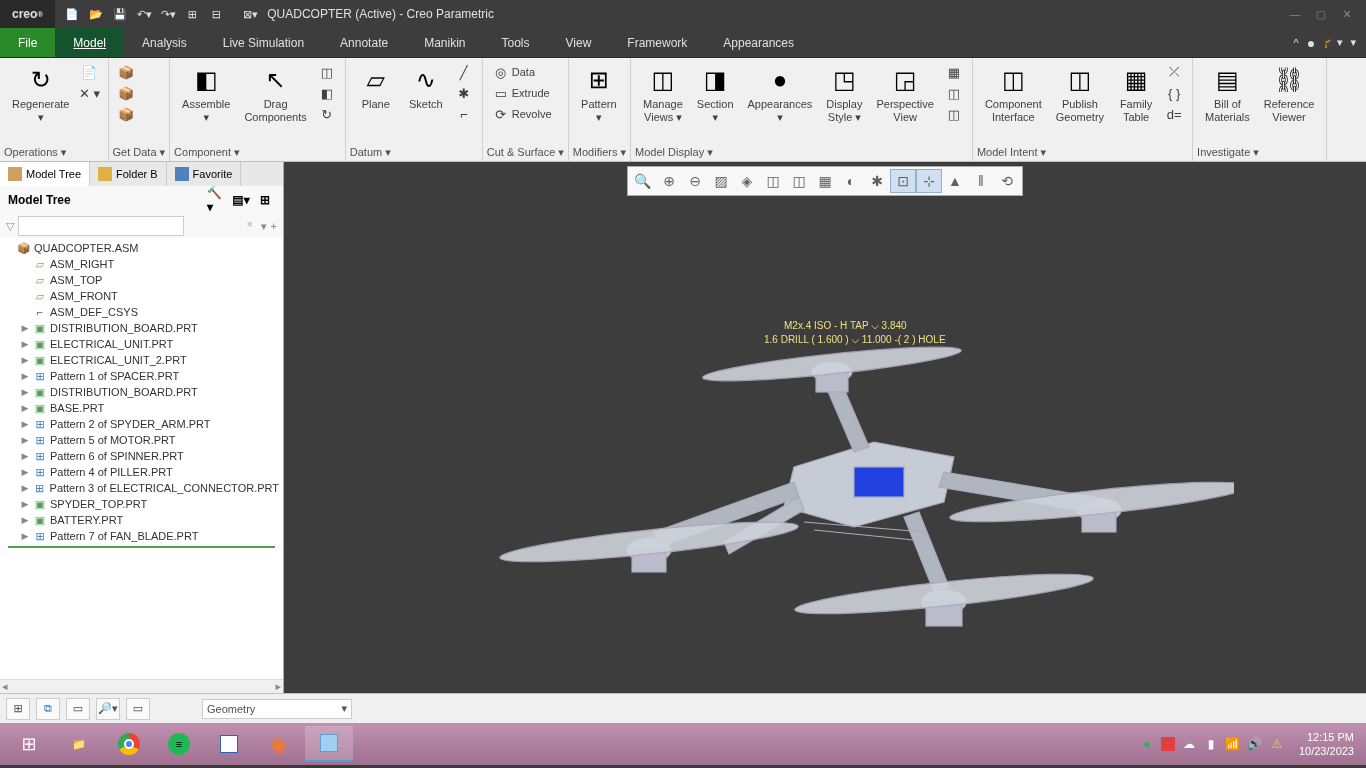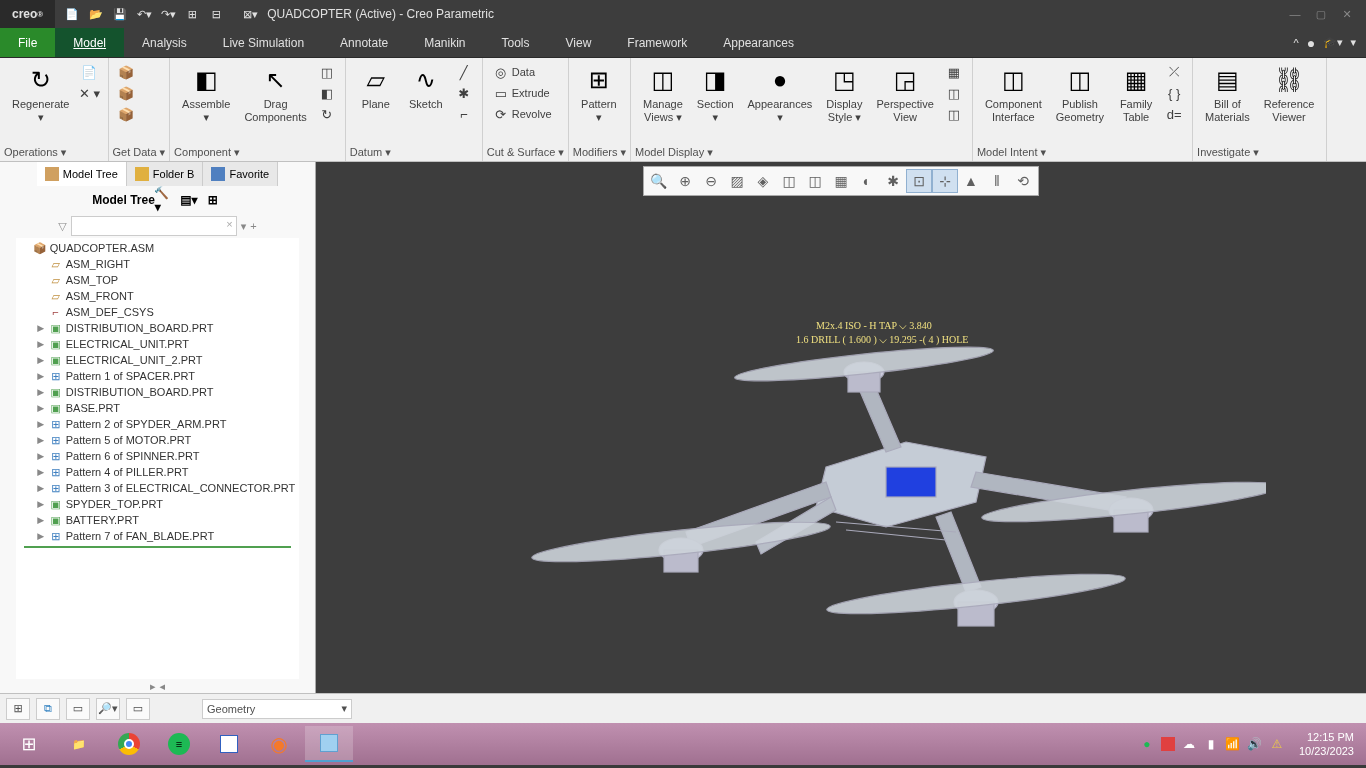--- a/index.html
+++ b/index.html
@@ -29,21 +29,21 @@
 .group-label { font-size: 11px; color: #505050; padding: 2px 0; white-space: nowrap; }
 .rb-big { display: flex; flex-direction: column; align-items: center; justify-content: center; padding: 2px 6px; cursor: pointer; text-align: center; min-width: 48px; }
 .rb-big .icon { width: 32px; height: 32px; display: flex; align-items: center; justify-content: center; font-size: 24px; margin-bottom: 2px; }
 .rb-big .lbl { font-size: 11px; line-height: 1.2; color: #404040; white-space: pre-line; }
 .rb-col { display: flex; flex-direction: column; gap: 1px; }
 .rb-sm { display: flex; align-items: center; gap: 3px; padding: 2px 4px; cursor: pointer; font-size: 11px; color: #404040; white-space: nowrap; }
 .rb-sm .icon { width: 16px; height: 16px; display: flex; align-items: center; justify-content: center; font-size: 13px; }
 
 
 .content { height: 531px; display: flex; background: #3a3a3a; }
-.sidebar { width: 316px; background: #f8f8f8; display: flex; flex-direction: column; border-right: 1px solid #aaa; align-items: center; }
+.sidebar { width: 284px; background: #f8f8f8; display: flex; flex-direction: column; border-right: 1px solid #aaa; }
 .panel-tabs { height: 24px; display: flex; background: #e8e8e8; }
 .panel-tab { padding: 0 8px; display: flex; align-items: center; gap: 4px; cursor: pointer; font-size: 11px; border-right: 1px solid #ccc; overflow: hidden; white-space: nowrap; }
 .panel-tab.active { background: #fff; }
 .panel-tab .ic { width: 14px; height: 14px; background: #d0a060; }
 .panel-header { padding: 4px 8px; display: flex; align-items: center; justify-content: space-between; font-weight: bold; font-size: 12px; }
 .panel-header .tools { display: flex; gap: 4px; }
 .panel-header .tbtn { width: 20px; height: 20px; cursor: pointer; display: flex; align-items: center; justify-content: center; }
 .panel-filter { padding: 2px 6px; display: flex; align-items: center; gap: 4px; }
 .panel-filter input { flex: 1; border: 1px solid #ccc; padding: 2px 18px 2px 4px; height: 20px; font-size: 11px; }
 .tree { flex: 1; overflow: auto; padding: 2px 0; background: #fff; }
@@ -52,21 +52,21 @@
 .tree-item .tic { width: 14px; height: 14px; display: flex; align-items: center; justify-content: center; font-size: 11px; }
 .tree-separator { height: 2px; background: #50a050; margin: 2px 8px; }
 .tree-scroll { height: 14px; background: #f0f0f0; border-top: 1px solid #ddd; position: relative; }
 
 
 .viewport { flex: 1; background: #3d3d3d; position: relative; }
 .view-toolbar { position: absolute; top: 4px; left: 50%; transform: translateX(-50%); background: #f8f8f8; border: 1px solid #aaa; display: flex; padding: 2px; gap: 0; }
 .vt-btn { width: 26px; height: 24px; display: flex; align-items: center; justify-content: center; cursor: pointer; font-size: 14px; color: #606060; border: 1px solid transparent; }
 .vt-btn.active { background: #d0e0f0; border-color: #90b0d0; }
 .drone-sketch { position: absolute; top: 110px; left: 170px; width: 780px; height: 380px; }
-.annotation { position: absolute; color: #f0e080; font-size: 10px; font-family: Liberation Serif, serif; white-space: nowrap; }
+.annotation { position: absolute; color: #f0e080; font-size: 10px; font-family: Liberation Sans, sans-serif; white-space: nowrap; }
 
 
 .statusbar { height: 30px; background: #f0f0f0; border-top: 1px solid #c0c0c0; display: flex; align-items: center; padding: 0 6px; gap: 6px; color: #505050; }
 .sb-btn { width: 24px; height: 22px; display: flex; align-items: center; justify-content: center; cursor: pointer; border: 1px solid #ccc; background: #fafafa; }
 .sb-msg { flex: 1; padding-left: 8px; }
 .sb-select { width: 150px; height: 20px; border: 1px solid #ccc; background: #fff; padding: 0 4px; font-size: 11px; display: flex; align-items: center; justify-content: space-between; cursor: pointer; }
 
 
 .taskbar { height: 42px; background: linear-gradient(#c090b0, #a07090); display: flex; align-items: center; padding: 0 4px; }
 .task-btn { width: 48px; height: 36px; margin: 0 1px; display: flex; align-items: center; justify-content: center; cursor: pointer; }
@@ -509,21 +509,21 @@
         <ellipse cx="195" cy="270" rx="150" ry="12" fill="#cdd3da" opacity="0.9" transform="rotate(-6 195 270)"></ellipse>
         <ellipse cx="645" cy="230" rx="150" ry="12" fill="#cdd3da" opacity="0.9" transform="rotate(-6 645 230)"></ellipse>
         <ellipse cx="378" cy="92" rx="130" ry="10" fill="#cdd3da" opacity="0.9" transform="rotate(-6 378 92)"></ellipse>
         <ellipse cx="490" cy="322" rx="150" ry="12" fill="#cdd3da" opacity="0.9" transform="rotate(-6 490 322)"></ellipse>
 
         <line x1="350" y1="250" x2="470" y2="260"></line>
         <line x1="360" y1="258" x2="460" y2="268"></line>
       </g>
     </svg>
     <div class="annotation" style="top:158px;left:500px">M2x.4 ISO - H TAP  ⌵  3.840</div>
-    <div class="annotation" style="top:172px;left:480px">1.6 DRILL ( 1.600 )  ⌵  19.295  -( 4 ) HOLE</div>
+    <div class="annotation" style="top:172px;left:480px">1.6 DRILL ( 1.600 )  ⌵  11.000  -( 2 ) HOLE</div>
   </div>
 </div>
 
 <div class="statusbar">
   <div class="sb-btn">⊞</div>
   <div class="sb-btn" style="color:#3080c0">⧉</div>
   <div class="sb-btn">▭</div>
   <div class="sb-btn">🔎▾</div>
   <div class="sb-btn">▭</div>
   <div style="width:40px"></div>

